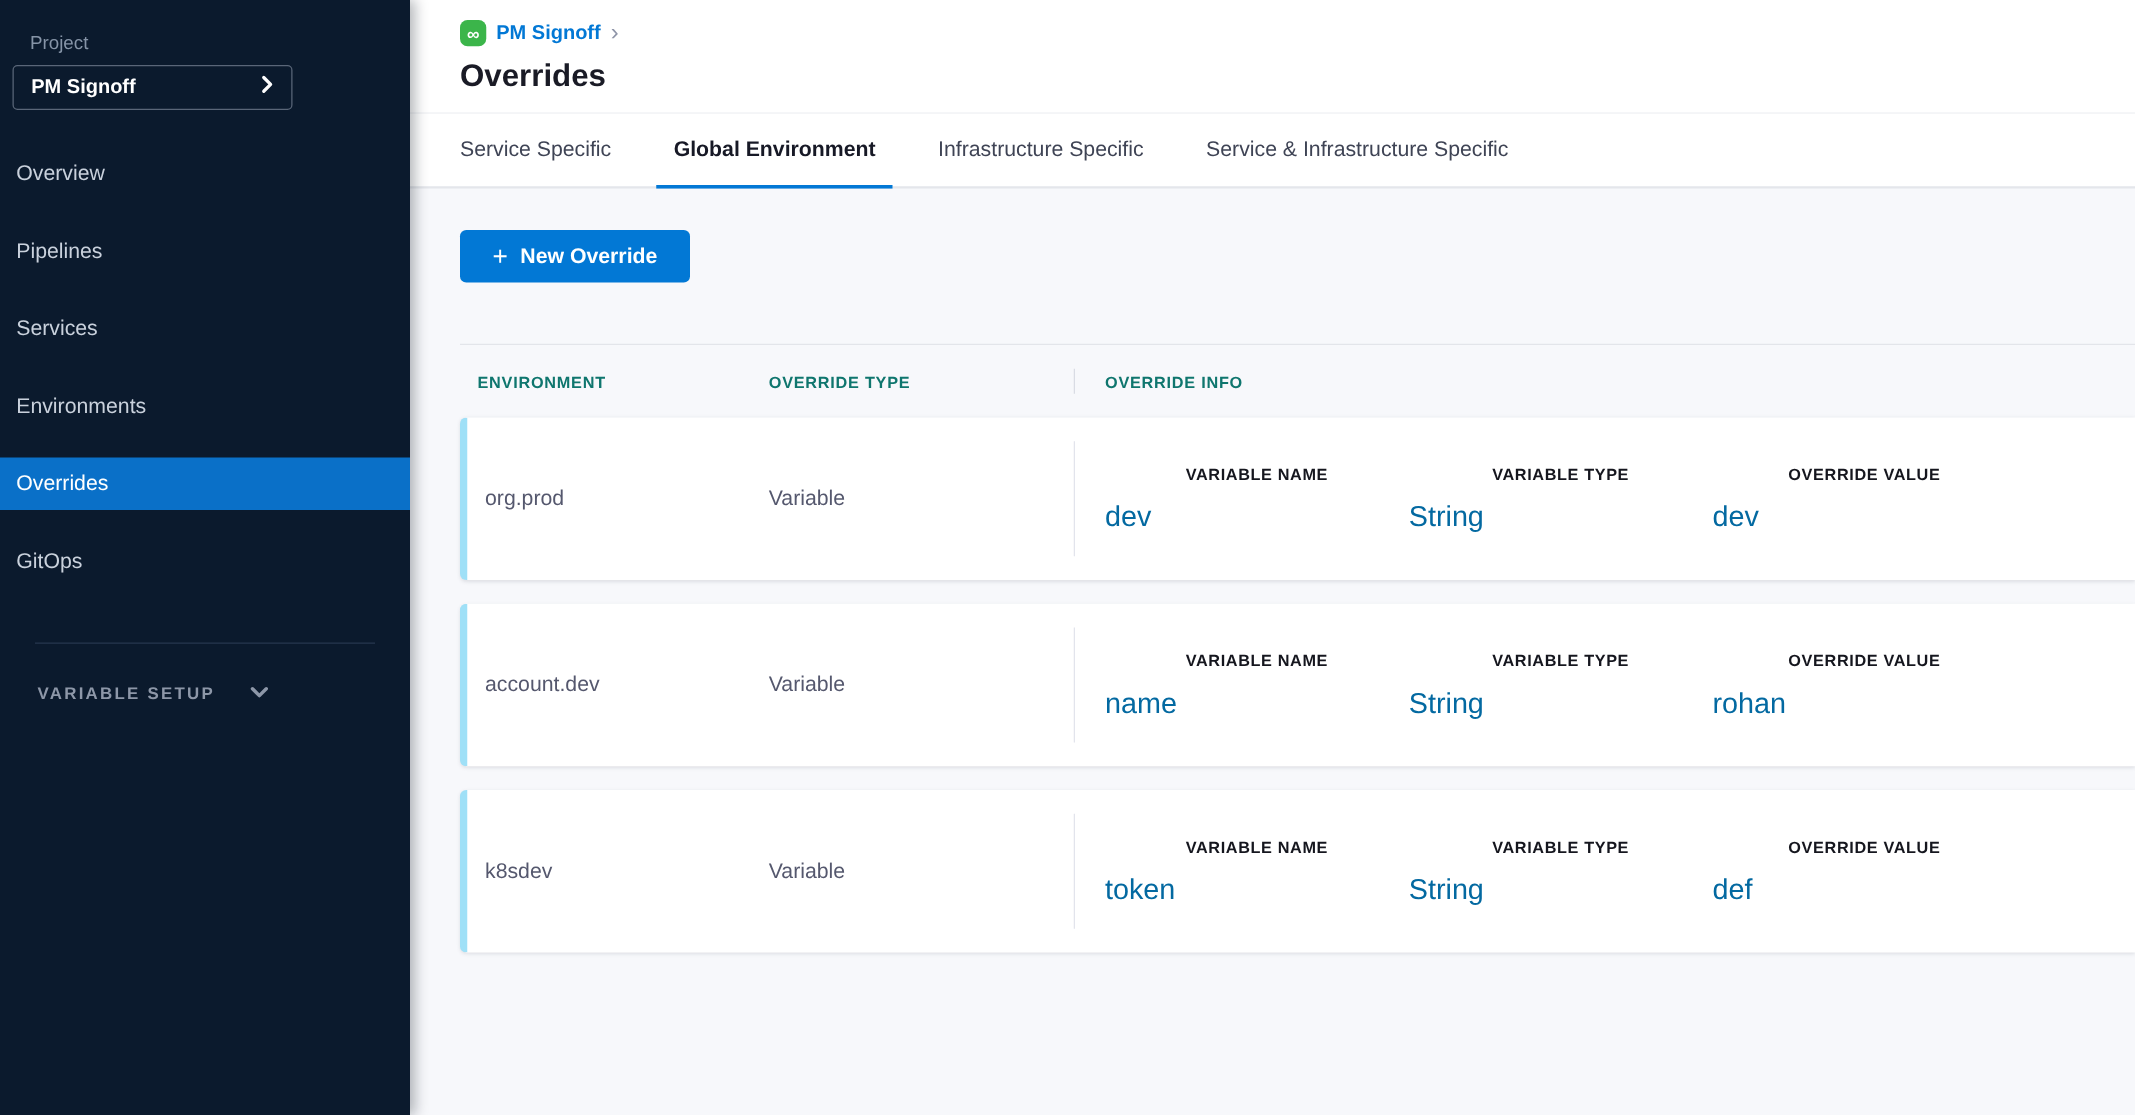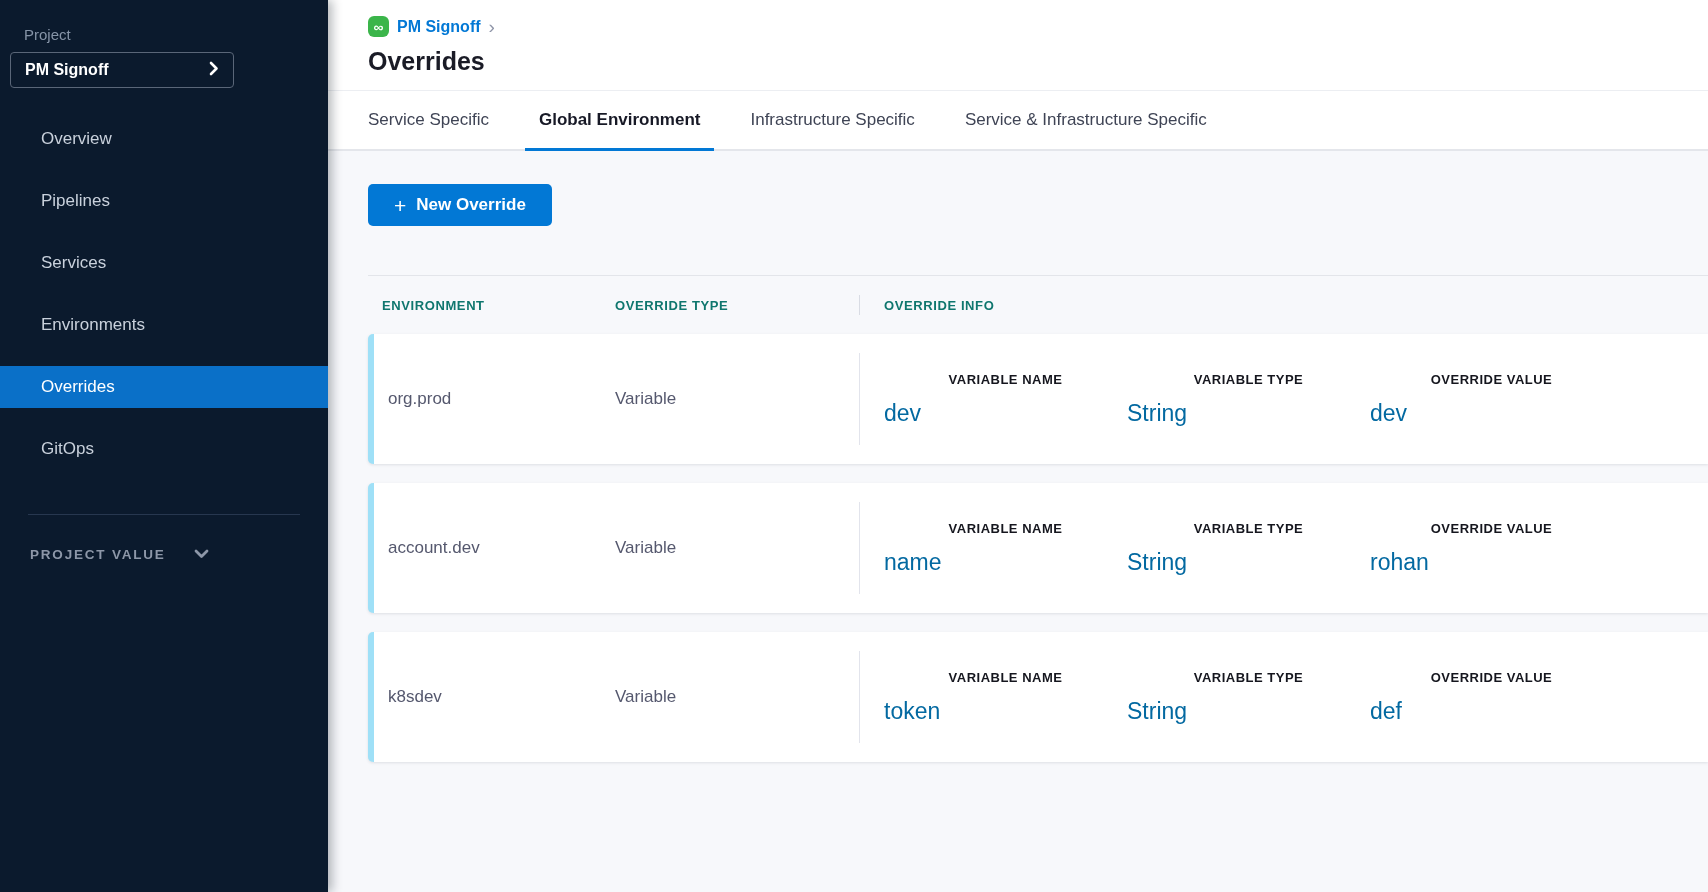--- a/index.html
+++ b/index.html
@@ -28,21 +28,21 @@
     display: flex; align-items: center; justify-content: space-between;
     padding: 0 14px; cursor: pointer;
   }
   .project-selector .proj-name {
     color: #ffffff; font-weight: 700; font-size: 16px;
   }
   .nav { margin-top: 30px; }
   .nav-item {
     height: 42px; margin-bottom: 20px;
     display: flex; align-items: center;
-    padding-left: 41px;
+    padding-left: 13px;
     color: #c9d1dc; font-size: 17px;
     cursor: pointer;
   }
   .nav-item.active {
     background: #0a70c8; color: #ffffff;
   }
   .sidebar-divider {
     margin: 44px 28px 0 28px;
     border-top: 1px solid #27374f;
   }
@@ -178,21 +178,21 @@
   </div>
 
   <div class="nav-item">
     <span>GitOps</span>
   </div>
 </nav>
 
   <div class="sidebar-divider"></div>
 
   <div class="setup-row">
-    <span>PROJECT VALUE</span>
+    <span>VARIABLE SETUP</span>
     <span>
       <svg width="15" height="10" viewBox="0 0 15 10">
           <path d="M2 2l5.5 5.5L13 2" stroke="#8d97a8" stroke-width="2.8" fill="none" stroke-linecap="round" stroke-linejoin="round"></path>
         </svg>
     </span>
   </div>
 </aside>
 
 <div class="main">
 

